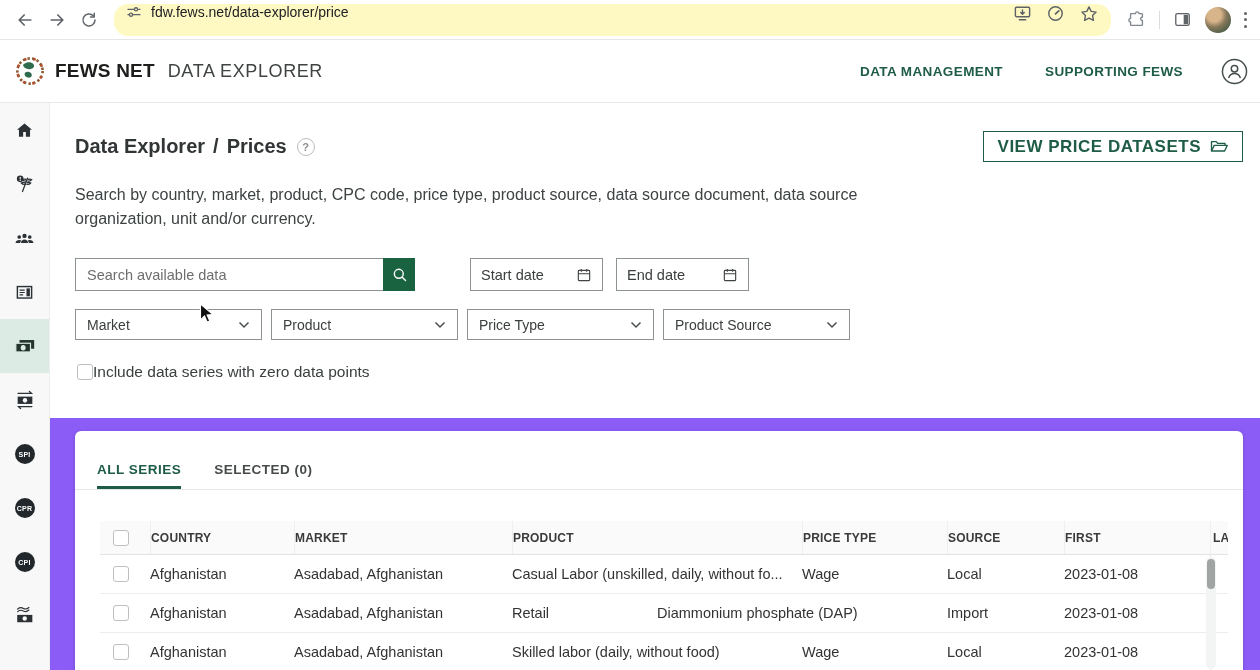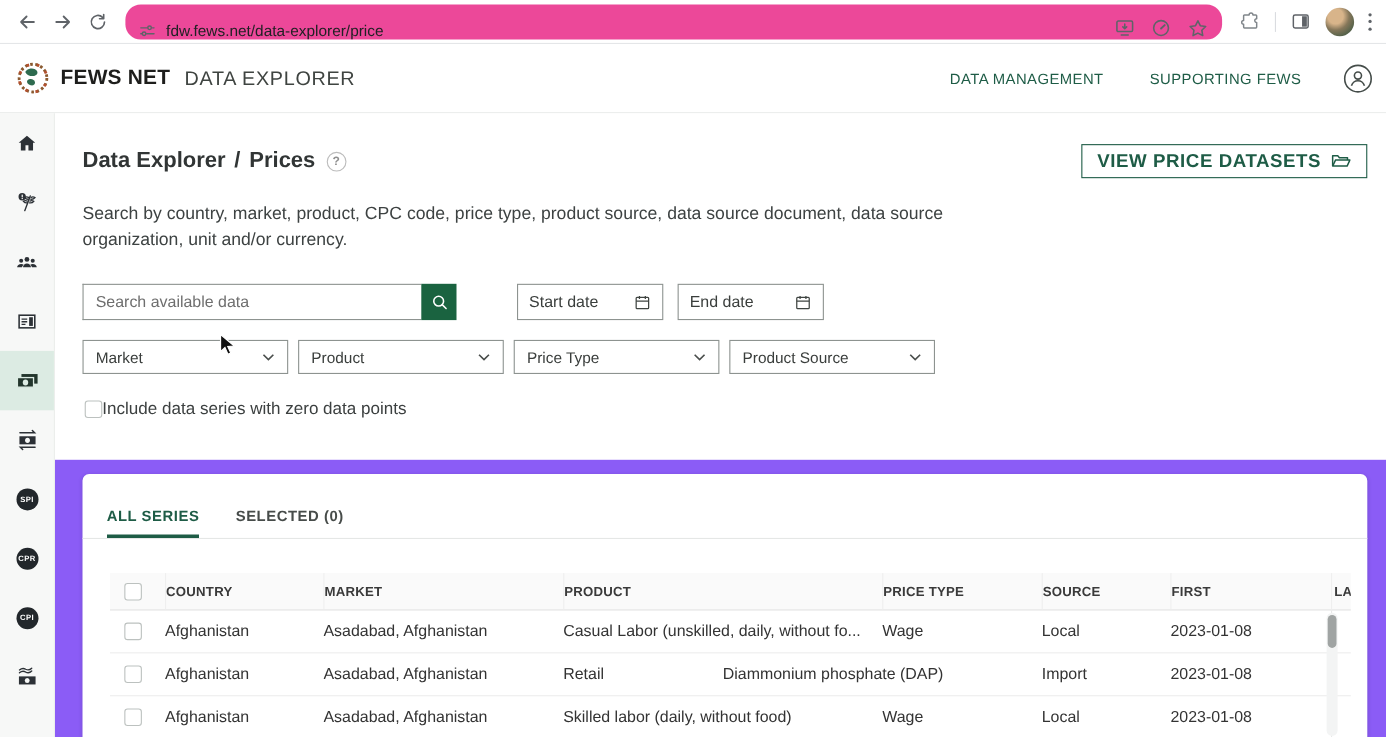--- a/index.html
+++ b/index.html
@@ -4,39 +4,39 @@
 <style>
   *{margin:0;padding:0;box-sizing:border-box}
   html,body{width:1260px;height:670px;overflow:hidden;background:#fff;
     font-family:"Liberation Sans",sans-serif;color:#333;position:relative}
 
   
   .browser-bar{height:40px;display:flex;align-items:center;background:#fff;
     border-bottom:1px solid #e4e6e8;padding:0 10px;gap:2px}
   .nav-btn{width:30px;height:30px;display:flex;align-items:center;justify-content:center;
     border-radius:50%;flex:none}
-  .url-pill{flex:1;height:32px;background:#ec4899;border-radius:14px;display:flex;
-    align-items:flex-end;padding:0 12px;margin:0 8px;min-width:0}
+  .url-pill{flex:1;height:32px;background:#fef9c3;border-radius:14px;display:flex;
+    align-items:flex-start;padding:0 12px;margin:0 8px;min-width:0}
   .url-text{font-size:14px;color:#202124;margin-left:9px;white-space:nowrap;flex:1}
   .pill-icons{display:flex;align-items:center;gap:14px;margin-left:auto}
   .chrome-right{display:flex;align-items:center;gap:13px;margin:0 2px 0 6px;flex:none}
   .vsep{width:1px;height:18px;background:#dadce0}
   .avatar{width:26px;height:26px;border-radius:50%;
     background:radial-gradient(circle at 35% 30%,#d8b48a 0 28%,#86775a 50%,#55624a 75%,#32402f 100%)}
   .dots-sliver{width:4px;height:16px;display:flex;flex-direction:column;justify-content:space-between}
   .dots-sliver i{width:3px;height:3px;border-radius:50%;background:#5f6368}
 
   
   .app-header{height:63px;display:flex;align-items:center;background:#fff;
     border-bottom:1px solid #e8eae9;padding:0 12px 0 14px}
   .logo-wrap{display:flex;align-items:center;gap:9px}
   .brand{font-size:19px;font-weight:bold;color:#1e1e1c;letter-spacing:.2px}
   .app-title{font-size:18px;color:#3f4441;letter-spacing:.6px;margin-left:4px}
   .top-nav{display:flex;align-items:center;gap:42px;margin-left:auto}
-  .nav-link{font-size:13.5px;font-weight:normal;color:#1e5c46;letter-spacing:.4px;cursor:pointer}
+  .nav-link{font-size:13.5px;font-weight:bold;color:#1e5c46;letter-spacing:.4px;cursor:pointer}
   .account-btn{margin-left:38px;display:flex;align-items:center}
 
   
   .content{display:flex;height:567px}
   .sidebar{width:50px;background:#f7f8f7;border-right:1px solid #eceeec;flex:none}
   .side-item{height:54px;display:flex;align-items:center;justify-content:center}
   .side-item.active{background:#dcebe3}
   .badge{width:20px;height:20px;border-radius:50%;background:#22272b;color:#fff;
     font-size:7px;font-weight:bold;display:flex;align-items:center;justify-content:center;
     letter-spacing:.3px}

